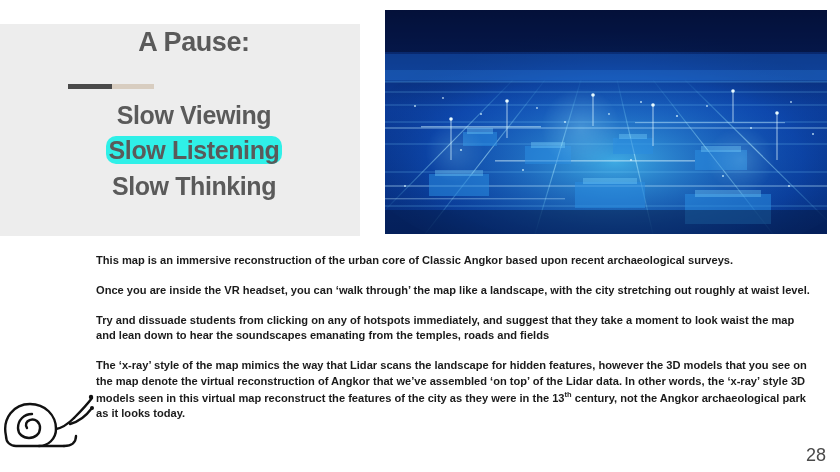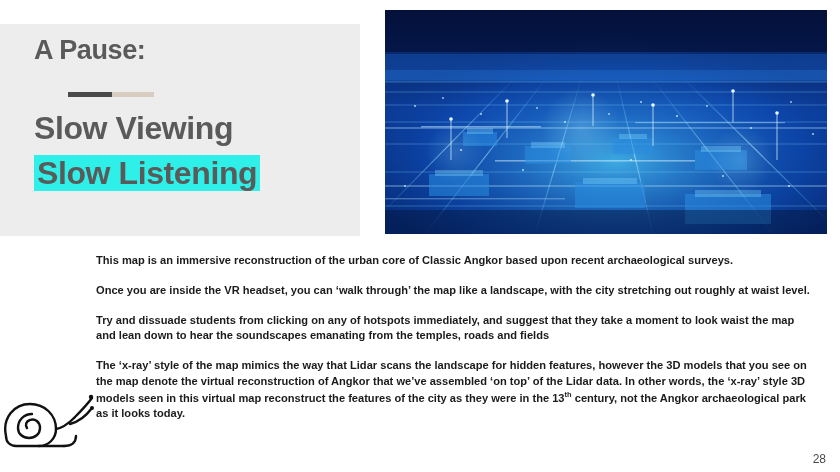--- a/index.html
+++ b/index.html
@@ -27,22 +27,23 @@
 
   .slide {
     position: absolute;
     inset: 0;
   }
 
   
   .title-block {
     position: absolute;
     left: 34px;
-    top: 36px;
+    top: 28px;
     width: 320px;
+    text-align: center;
   }
   .title-main {
     font-size: 27px;
     font-weight: bold;
     color: #5a5a5a;
     letter-spacing: -0.4px;
     line-height: 1.1;
     margin: 0 0 26px 0;
   }
   .rule-group {
@@ -61,31 +62,32 @@
   }
   .rule-light {
     position: absolute;
     left: 78px;
     top: 0;
     width: 42px;
     height: 5px;
     background: #d8cdc0;
   }
   .subtitle {
-    font-size: 32px;
+    font-size: 25px;
     font-weight: bold;
     color: #5a5a5a;
     letter-spacing: -0.4px;
     line-height: 1.42;
     margin: 0;
   }
   .subtitle .hl {
     background: #2ff0e8;
     color: #5a5a5a;
     padding: 0 3px;
+    border-radius: 10px;
   }
 
   
   .lidar-image {
     position: absolute;
     left: 385px;
     top: 10px;
     width: 442px;
     height: 224px;
     overflow: hidden;
@@ -116,21 +118,21 @@
   .body-text sup {
     font-size: 7.5px;
     vertical-align: super;
   }
 
   
   .page-number {
     position: absolute;
     right: 14px;
     bottom: 6px;
-    font-size: 12px;
+    font-size: 18px;
     color: #4a4a4a;
   }
 
   
   .snail {
     position: absolute;
     left: 2px;
     bottom: 18px;
     width: 94px;
     height: 70px;
@@ -149,20 +151,23 @@
     <div class="rule-group">
       <span class="rule-dark"></span>
       <span class="rule-light"></span>
     </div>
 
     <p class="subtitle">
       <span>Slow Viewing</span>
     </p>
     <p class="subtitle">
       <span class="hl">Slow Listening</span>
+    </p>
+    <p class="subtitle">
+      <span>Slow Thinking</span>
     </p>
   </div>
 
   <div class="lidar-image">
     <svg class="layer" viewBox="0 0 442 224" preserveAspectRatio="none">
       <defs>
         <linearGradient id="skyg" x1="0" y1="0" x2="0" y2="1">
           <stop offset="0%" stop-color="#071a4d"></stop>
           <stop offset="45%" stop-color="#0b3c9b"></stop>
           <stop offset="100%" stop-color="#052a78"></stop>

